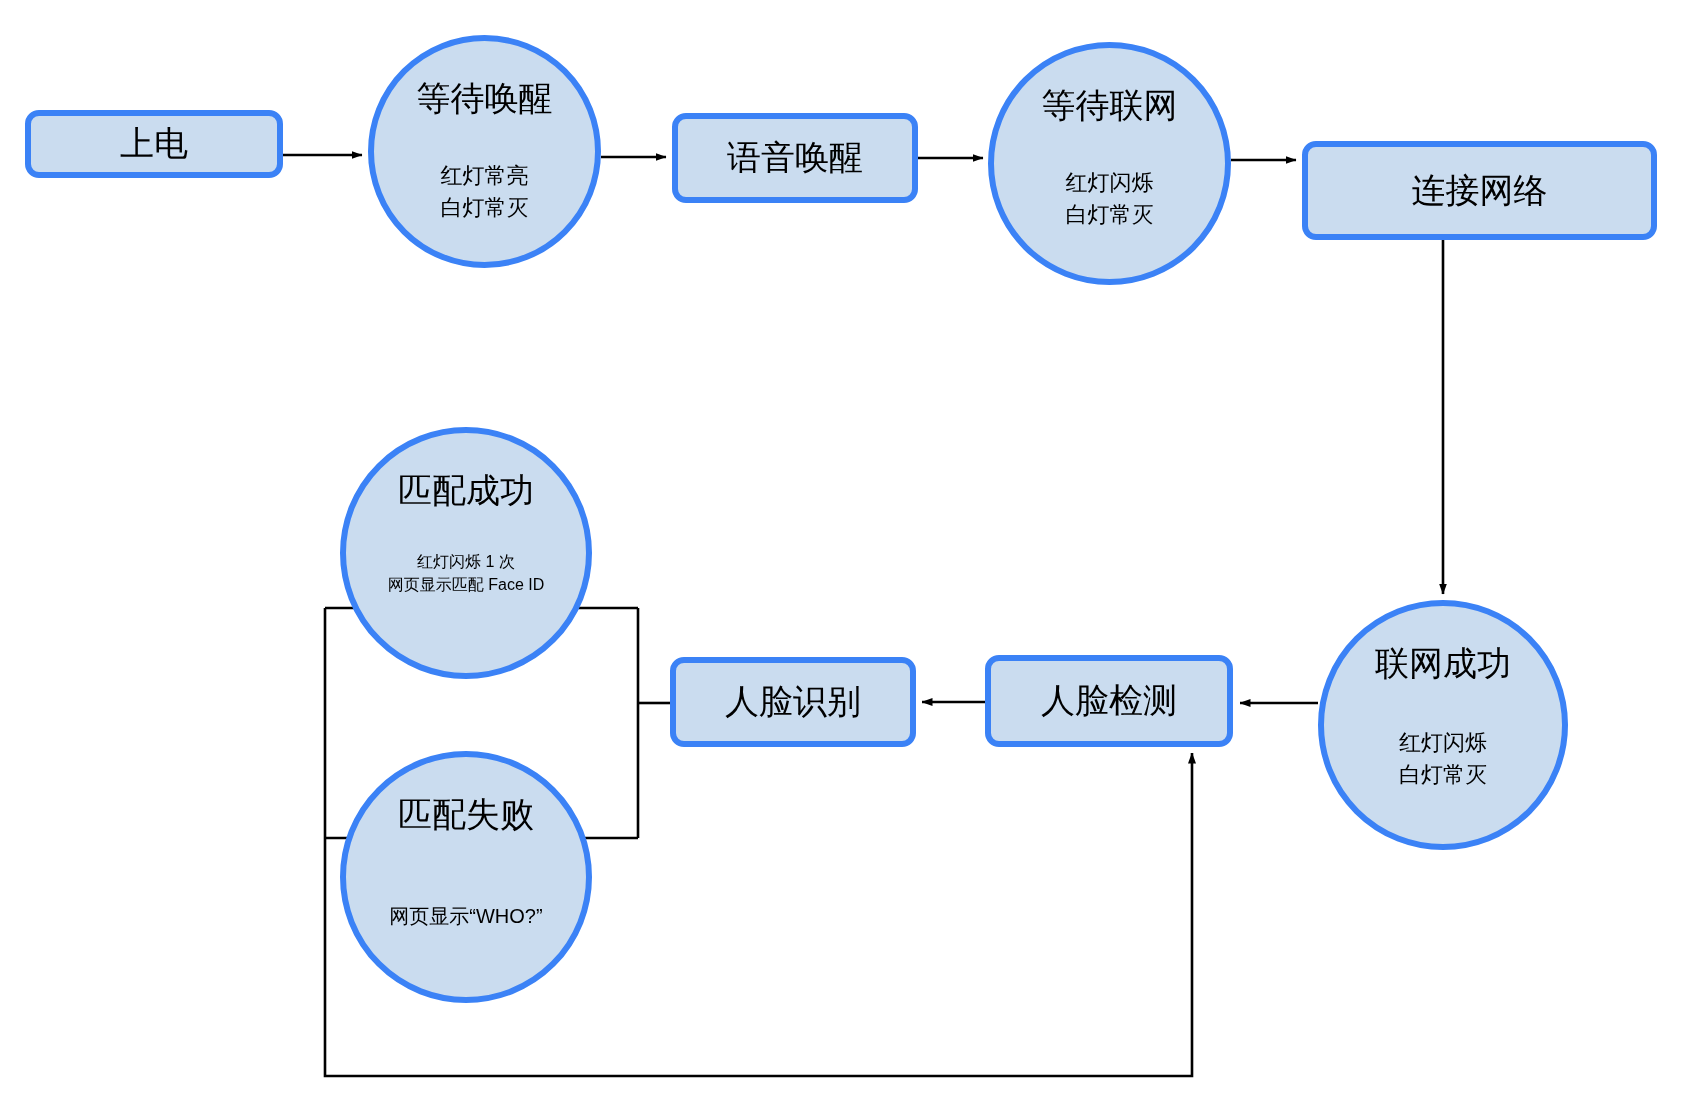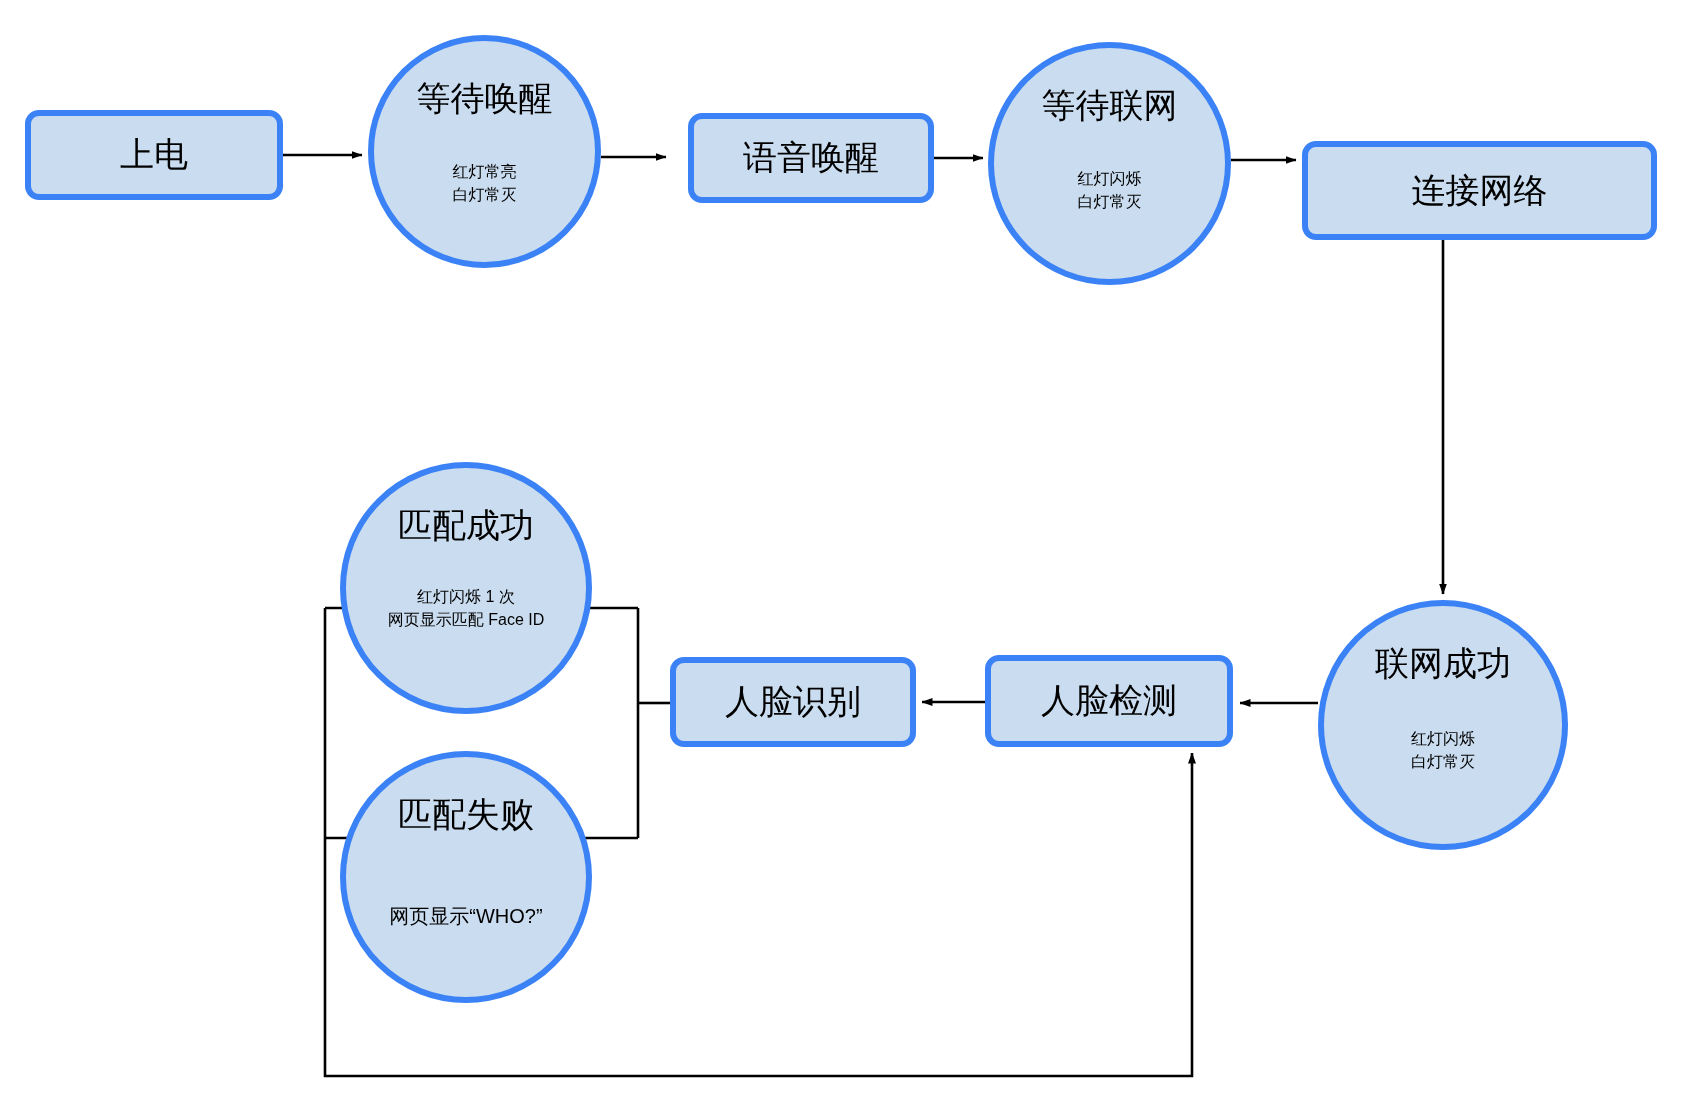--- a/index.html
+++ b/index.html
@@ -49,21 +49,21 @@
     font-size: 34px;
     line-height: 1.15;
     white-space: nowrap;
     text-align: center;
     font-weight: 400;
   }
   .node.circle .node-title {
     margin-top: 38px;
   }
   .node-sub {
-    font-size: 16px;
+    font-size: 22px;
     line-height: 1.45;
     text-align: center;
     white-space: pre-line;
     font-weight: 400;
   }
   .node.circle .node-sub {
     margin-top: 42px;
   }
   .node.circle.success-match .node-sub { margin-top: 40px; font-size: 16px; }
   .node.circle.fail-match .node-sub { margin-top: 68px; font-size: 20px; }
@@ -117,31 +117,31 @@
       <path d="M325,608 L463,608" fill="none" stroke="#000000" stroke-width="2.6"></path>
       <path d="M325,838 L463,838" fill="none" stroke="#000000" stroke-width="2.6"></path>
       <path d="M325,608 L325,838" fill="none" stroke="#000000" stroke-width="2.6"></path>
     </g>
 
     <g>
       <path d="M325,838 L325,1076 L1192,1076 L1192,753" fill="none" stroke="#000000" stroke-width="2.6" marker-end="url(#arrowhead)"></path>
     </g>
   </svg>
 
-  <div class="node box" style="left:25px; top:110px; width:258px; height:90px;">
+  <div class="node box" style="left:25px; top:110px; width:258px; height:68px;">
     <div class="node-title">上电</div>
   </div>
 
   <div class="node circle" style="left:368px; top:35px; width:233px; height:233px;">
     <div class="node-title">等待唤醒</div>
     <div class="node-sub">红灯常亮
 白灯常灭</div>
   </div>
 
-  <div class="node box" style="left:688px; top:113px; width:246px; height:90px;">
+  <div class="node box" style="left:672px; top:113px; width:246px; height:90px;">
     <div class="node-title">语音唤醒</div>
   </div>
 
   <div class="node circle" style="left:988px; top:42px; width:243px; height:243px;">
     <div class="node-title">等待联网</div>
     <div class="node-sub">红灯闪烁
 白灯常灭</div>
   </div>
 
   <div class="node box" style="left:1302px; top:113px; width:355px; height:99px;margin-top:28px;">
@@ -155,21 +155,21 @@
   </div>
 
   <div class="node box" style="left:670px; top:657px; width:246px; height:90px;">
     <div class="node-title">人脸识别</div>
   </div>
 
   <div class="node box" style="left:985px; top:655px; width:248px; height:92px;">
     <div class="node-title">人脸检测</div>
   </div>
 
-  <div class="node circle success-match" style="left:340px; top:462px; width:252px; height:252px;">
+  <div class="node circle success-match" style="left:340px; top:427px; width:252px; height:252px;">
     <div class="node-title">匹配成功</div>
     <div class="node-sub">红灯闪烁 1 次
 网页显示匹配 Face ID</div>
   </div>
 
   <div class="node circle fail-match" style="left:340px; top:751px; width:252px; height:252px;">
     <div class="node-title">匹配失败</div>
     <div class="node-sub">网页显示“WHO?”</div>
   </div>
 

